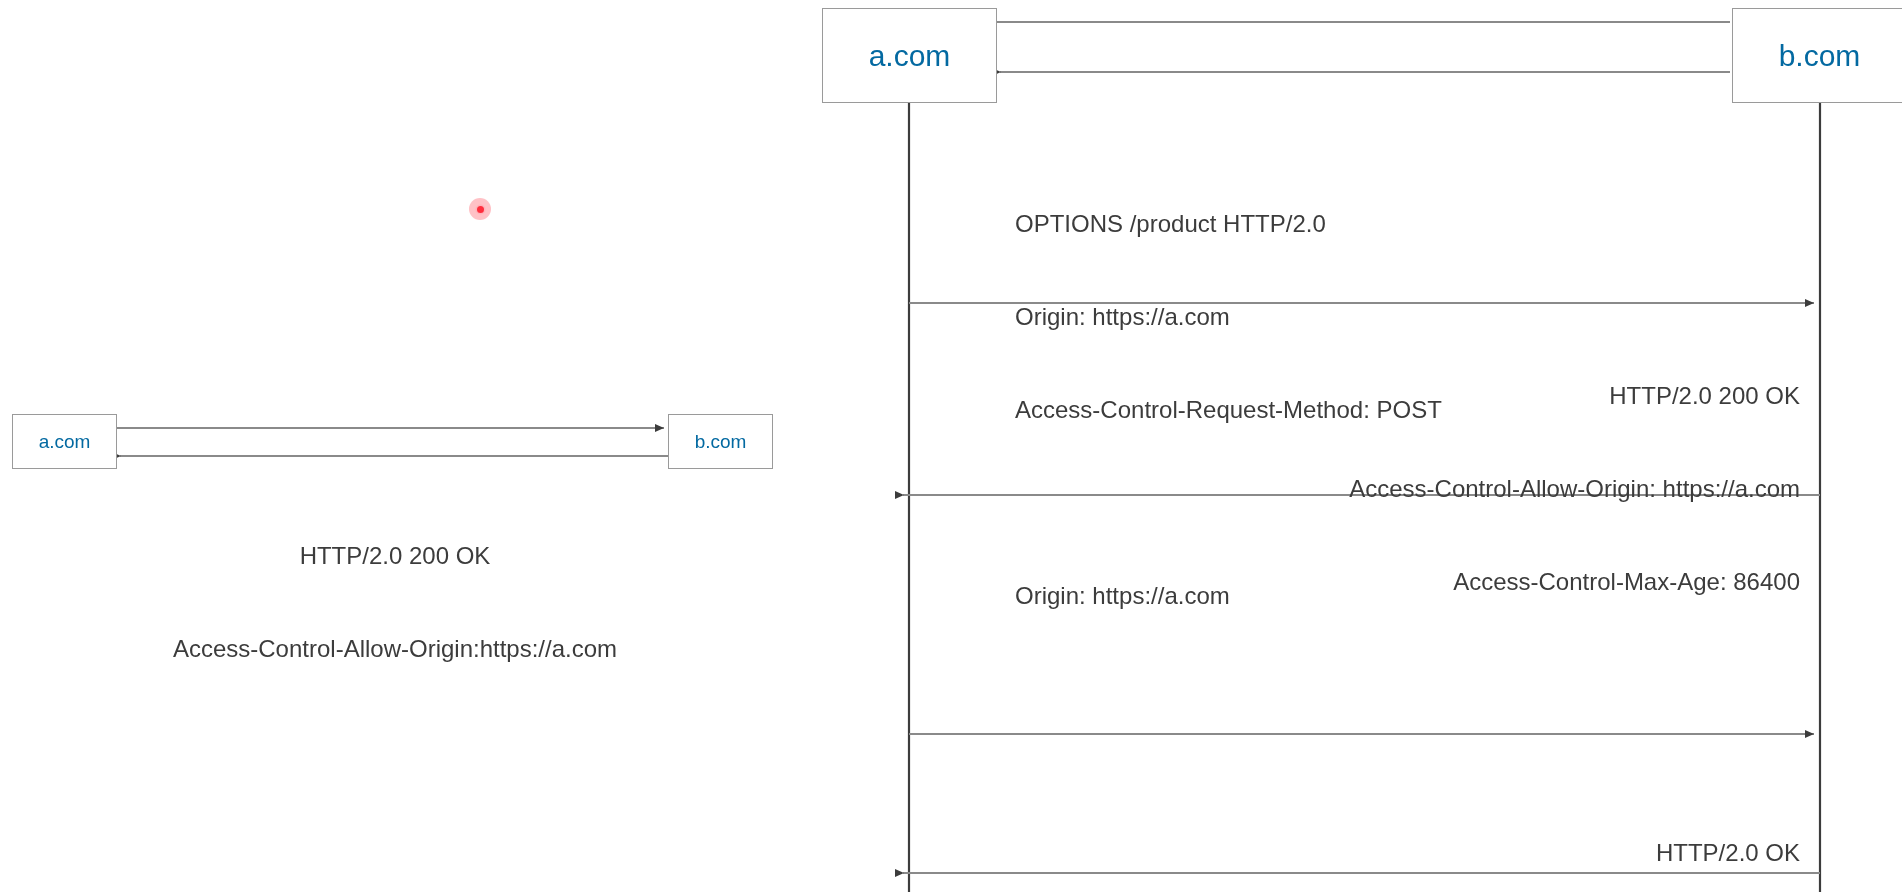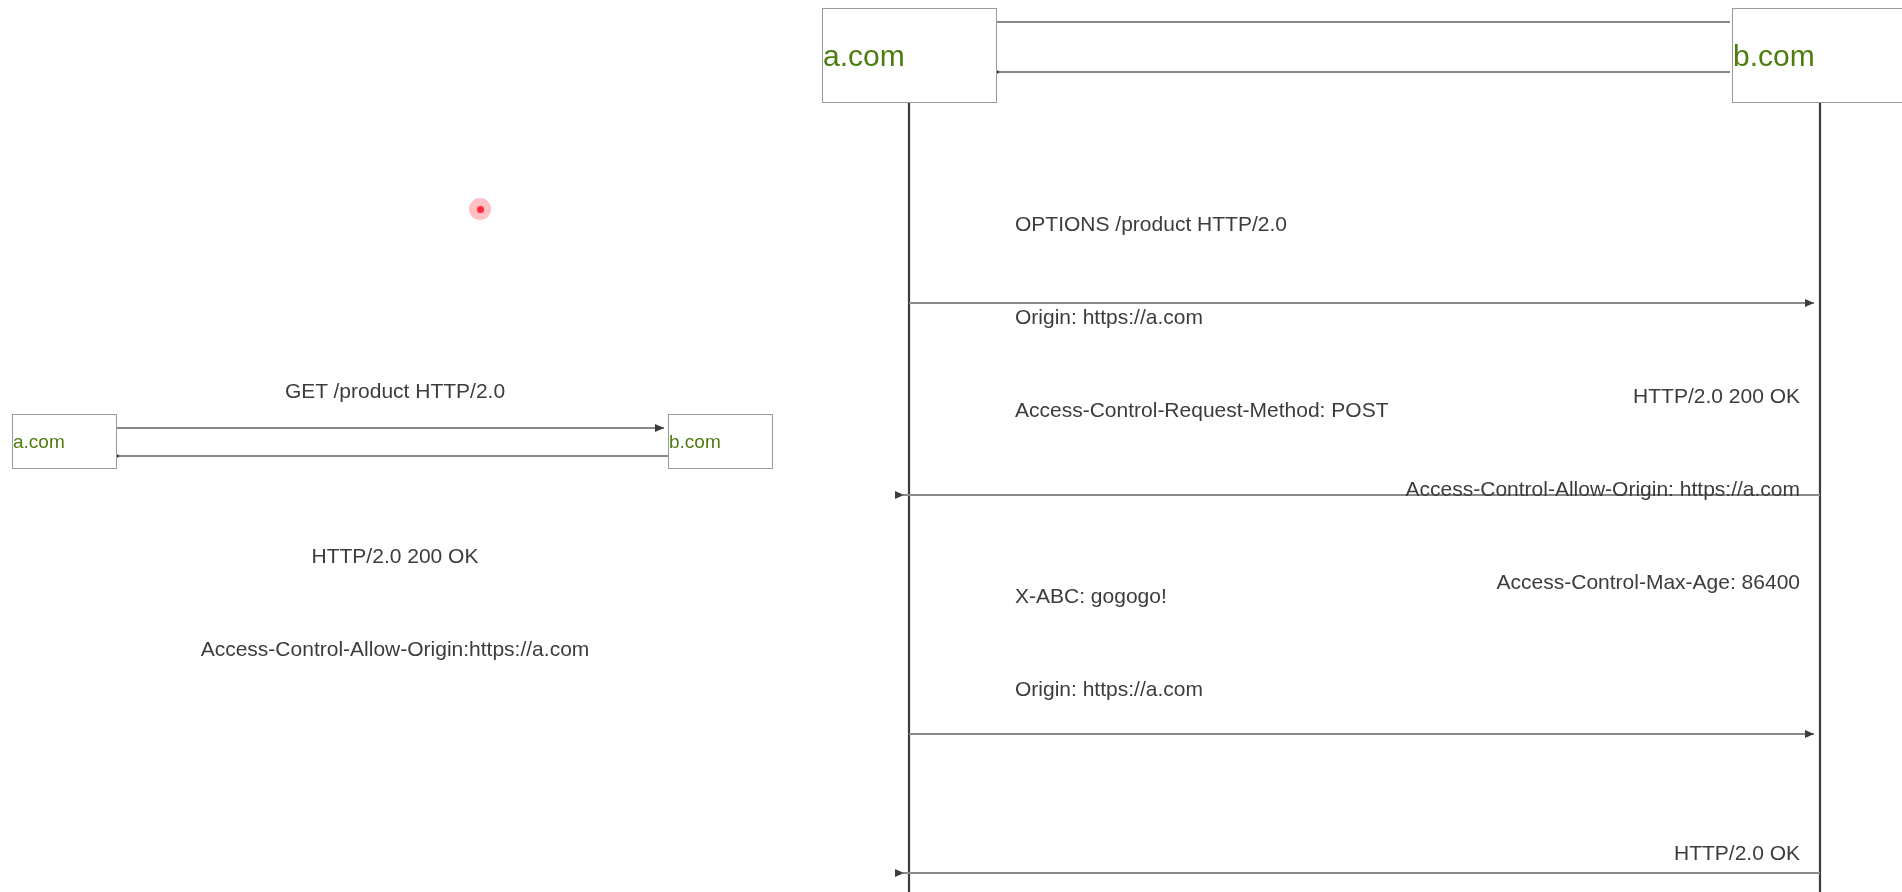--- a/index.html
+++ b/index.html
@@ -11,32 +11,32 @@
     position:relative;
     color:#3b3b3b;
   }
   .canvas{position:absolute;left:0;top:0;width:1902px;height:892px;}
   svg.wires{position:absolute;left:0;top:0;width:1902px;height:892px;pointer-events:none;}
 
   .node-box{
     position:absolute;
     border:1.5px solid #9a9a9a;
     background:#ffffff;
-    display:flex;align-items:center;
-    color:#4d7c0f;
+    display:flex;align-items:center;justify-content:center;
+    color:#0369a1;
     box-sizing:border-box;
   }
 
   
   #left-a-com{left:12px;top:414px;width:105px;height:55px;font-size:19px;}
   #left-b-com{left:668px;top:414px;width:105px;height:55px;font-size:19px;}
 
   .lbl{
     position:absolute;
-    font-size:21px;
+    font-size:24px;
     line-height:31px;
     color:#3c3c3c;
     white-space:pre;
   }
   .lbl.center{text-align:center;}
   .lbl.right{text-align:right;}
   .lbl.left{text-align:left;}
 
   #left-req-label{left:130px;top:375px;width:530px;text-align:center;}
   #left-res-label{left:100px;top:478px;width:590px;text-align:center;}
@@ -99,21 +99,20 @@
   </svg>
 
   <div class="node-box" id="left-a-com">
     <span>a.com</span>
   </div>
 
   <div class="node-box" id="left-b-com">
     <span>b.com</span>
   </div>
 
-  <div class="lbl center" id="left-req-label">GET /product HTTP/2.0</div>
 
   <div class="lbl center" id="left-res-label">
     <div>HTTP/2.0 200 OK</div>
     <div>Access-Control-Allow-Origin:https://a.com</div>
   </div>
 
   <div class="node-box" id="right-a-com">
     <span>a.com</span>
   </div>
 
@@ -127,21 +126,20 @@
     <div>Access-Control-Request-Method: POST</div>
   </div>
 
   <div class="lbl right" id="blk-preflight-res">
     <div>HTTP/2.0 200 OK</div>
     <div>Access-Control-Allow-Origin: https://a.com</div>
     <div>Access-Control-Max-Age: 86400</div>
   </div>
 
   <div class="lbl left" id="blk-post">
-    <div>X-ABC: gogogo!</div>
     <div>Origin: https://a.com</div>
     
     
   </div>
 
   <div class="lbl right" id="blk-final-res">
     <div>HTTP/2.0 OK</div>
     
   </div>
 

